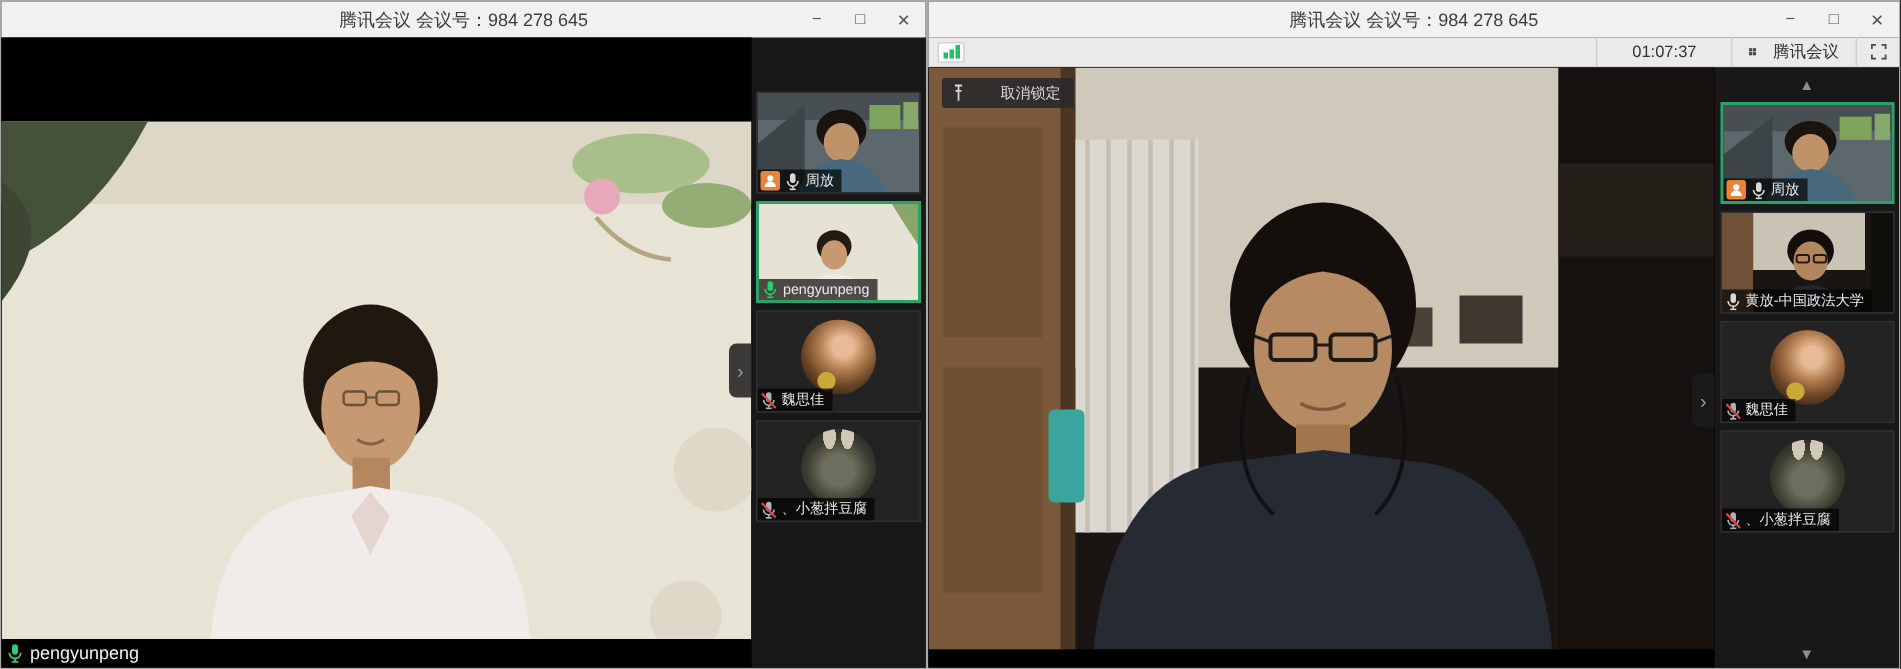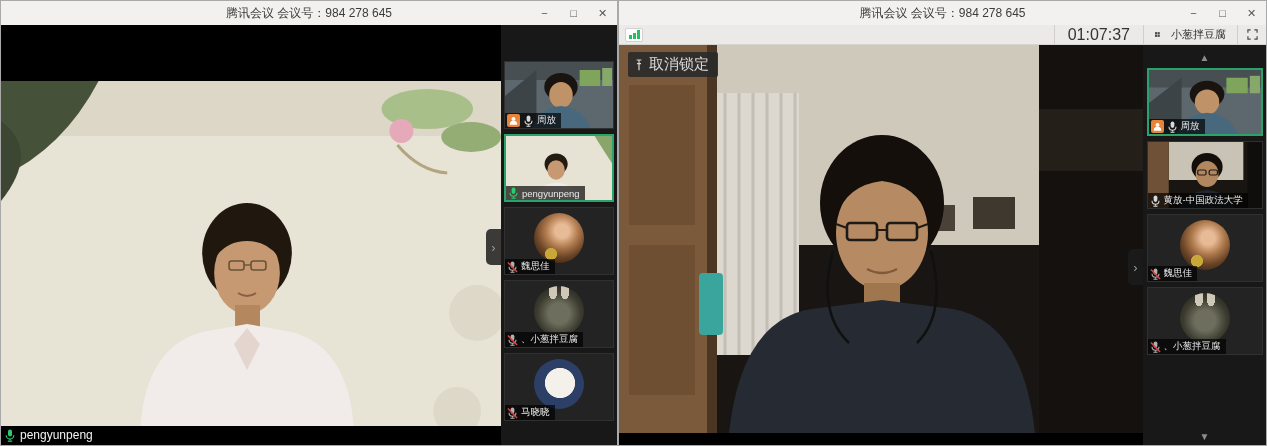--- a/index.html
+++ b/index.html
@@ -18,44 +18,44 @@
              font-size:11px; color:#555; cursor:default; }
 
   
   .toolbar { height:20px; background:#ebeae8; border-bottom:1px solid #d6d5d3;
              display:flex; align-items:center; padding:0 0 0 6px; }
   .signal { width:18px; height:14px; background:#fdfdfd; border:1px solid #d2d2d2; border-radius:2px;
             display:flex; align-items:flex-end; justify-content:center; gap:1px; padding:2px 2px; }
   .signal b { display:block; width:3px; background:#21c065; }
   .signal b:nth-child(1){height:4px;} .signal b:nth-child(2){height:6px;} .signal b:nth-child(3){height:9px;}
   .toolbar-right { margin-left:auto; display:flex; align-items:center; height:100%; }
-  .timer { font-size:16px; color:#333; padding:0 13px; height:100%; display:flex; align-items:center;
+  .timer { font-size:11px; color:#333; padding:0 23px; height:100%; display:flex; align-items:center;
            border-left:1px solid #d0cfcd; border-right:1px solid #d0cfcd;margin-left:35px; }
   .gallery-btn { display:flex; align-items:center; gap:5px; padding:0 11px; height:100%;
                  font-size:11px; color:#333; border-right:1px solid #d0cfcd; cursor:default; }
   .grid-icon { width:11px; height:11px; display:grid; grid-template-columns:1fr 1fr; gap:1.5px; }
   .grid-icon svg { width:100%; height:100%; }
   .fs-btn { width:28px; height:100%; display:flex; align-items:center; justify-content:center; cursor:default; }
 
   
   .content { display:flex; background:#000; }
   .win-left  .content { height:420px; }
   .win-right .content { height:400px; }
   .main-stage { position:relative; flex:1; overflow:hidden; background:#000; }
   .scene-svg { position:absolute; display:block; }
   .win-left  .scene-svg { left:0; top:56px; width:100%; height:345px; }
   .win-right .scene-svg { left:0; top:0; width:100%; height:388px; }
 
   .name-tag { position:absolute; left:0; bottom:1px; display:flex; align-items:center; gap:4px;
               background:rgba(0,0,0,0.6); padding:2px 10px 2px 3px; }
   .name-tag .txt { font-size:12px; color:#f2f2f2; }
 
-  .unpin-btn { position:absolute; top:7px; left:9px; display:flex; align-items:center; gap:5px;
+  .unpin-btn { position:absolute; top:7px; left:9px; display:flex; align-items:center; gap:23px;
                background:rgba(42,42,42,0.92); border:none; border-radius:2px;
-               padding:3px 9px 3px 6px; font-size:15px; color:#dcdcdc; cursor:default; }
+               padding:3px 9px 3px 6px; font-size:10px; color:#dcdcdc; cursor:default; }
 
   .collapse-handle { position:absolute; right:0; top:204px; width:15px; height:36px;
                      background:rgba(28,28,28,0.85); border-radius:5px 0 0 5px; color:#9a9a9a;
                      display:flex; align-items:center; justify-content:center; font-size:13px; cursor:default; }
 
   
   .sidebar { background:#181818; display:flex; flex-direction:column; align-items:center; }
   .win-left  .sidebar { width:116px; padding-top:36px; }
   .win-right .sidebar { width:123px; padding-top:6px; }
   .scroll-arrow { color:#8c8c8c; font-size:10px; height:13px; line-height:13px; width:100%;
@@ -224,37 +224,20 @@
                   <path d="M2.2 6.2a3.8 3.8 0 0 0 7.6 0" fill="none" stroke="currentColor" stroke-width="1.2"></path>
                   <line x1="6" y1="10" x2="6" y2="11.6" stroke="currentColor" stroke-width="1.2"></line>
                   <line x1="3.8" y1="12.2" x2="8.2" y2="12.2" stroke="currentColor" stroke-width="1.2"></line>
                   <line x1="1" y1="1.5" x2="11" y2="12" stroke="#e04343" stroke-width="1.6"></line>
                 </svg>
             </span>
             <span class="pname">、小葱拌豆腐</span>
           </div>
         </div>
 
-        <div class="thumb">
-          <div class="thumb-avatar-wrap">
-            <div class="avatar avatar-ma"></div>
-          </div>
-          <div class="thumb-label">
-            <span class="mic muted">
-              <svg width="11" height="12" viewBox="0 0 12 13">
-                  <rect x="4" y="0.5" width="4" height="7" rx="2" fill="currentColor"></rect>
-                  <path d="M2.2 6.2a3.8 3.8 0 0 0 7.6 0" fill="none" stroke="currentColor" stroke-width="1.2"></path>
-                  <line x1="6" y1="10" x2="6" y2="11.6" stroke="currentColor" stroke-width="1.2"></line>
-                  <line x1="3.8" y1="12.2" x2="8.2" y2="12.2" stroke="currentColor" stroke-width="1.2"></line>
-                  <line x1="1" y1="1.5" x2="11" y2="12" stroke="#e04343" stroke-width="1.6"></line>
-                </svg>
-            </span>
-            <span class="pname">马晓晓</span>
-          </div>
-        </div>
       </div>
     </div>
   </div>
 
   <div class="window win-right">
     <div class="titlebar">
       <span class="title">腾讯会议 会议号：984 278 645</span>
       <div class="win-controls">
         <span class="win-btn">−</span>
         <span class="win-btn">□</span>
@@ -271,21 +254,21 @@
         <span class="timer">01:07:37</span>
         <div class="gallery-btn">
           <span class="grid-icon">
             <svg viewBox="0 0 11 11">
                 <rect x="0" y="0" width="5" height="5" fill="#4a4a4a"></rect>
                 <rect x="6" y="0" width="5" height="5" fill="#4a4a4a"></rect>
                 <rect x="0" y="6" width="5" height="5" fill="#4a4a4a"></rect>
                 <rect x="6" y="6" width="5" height="5" fill="#4a4a4a"></rect>
               </svg>
           </span>
-          <span>小葱拌豆腐</span>
+          <span>腾讯会议</span>
         </div>
         <div class="fs-btn">
           <svg width="11" height="11" viewBox="0 0 12 12" fill="none" stroke="#4a4a4a" stroke-width="1.3">
               <path d="M1 4 V1 h3 M8 1 h3 v3 M11 8 v3 h-3 M4 11 H1 V8"></path>
             </svg>
         </div>
       </div>
     </div>
     <div class="content">
       <div class="main-stage">

